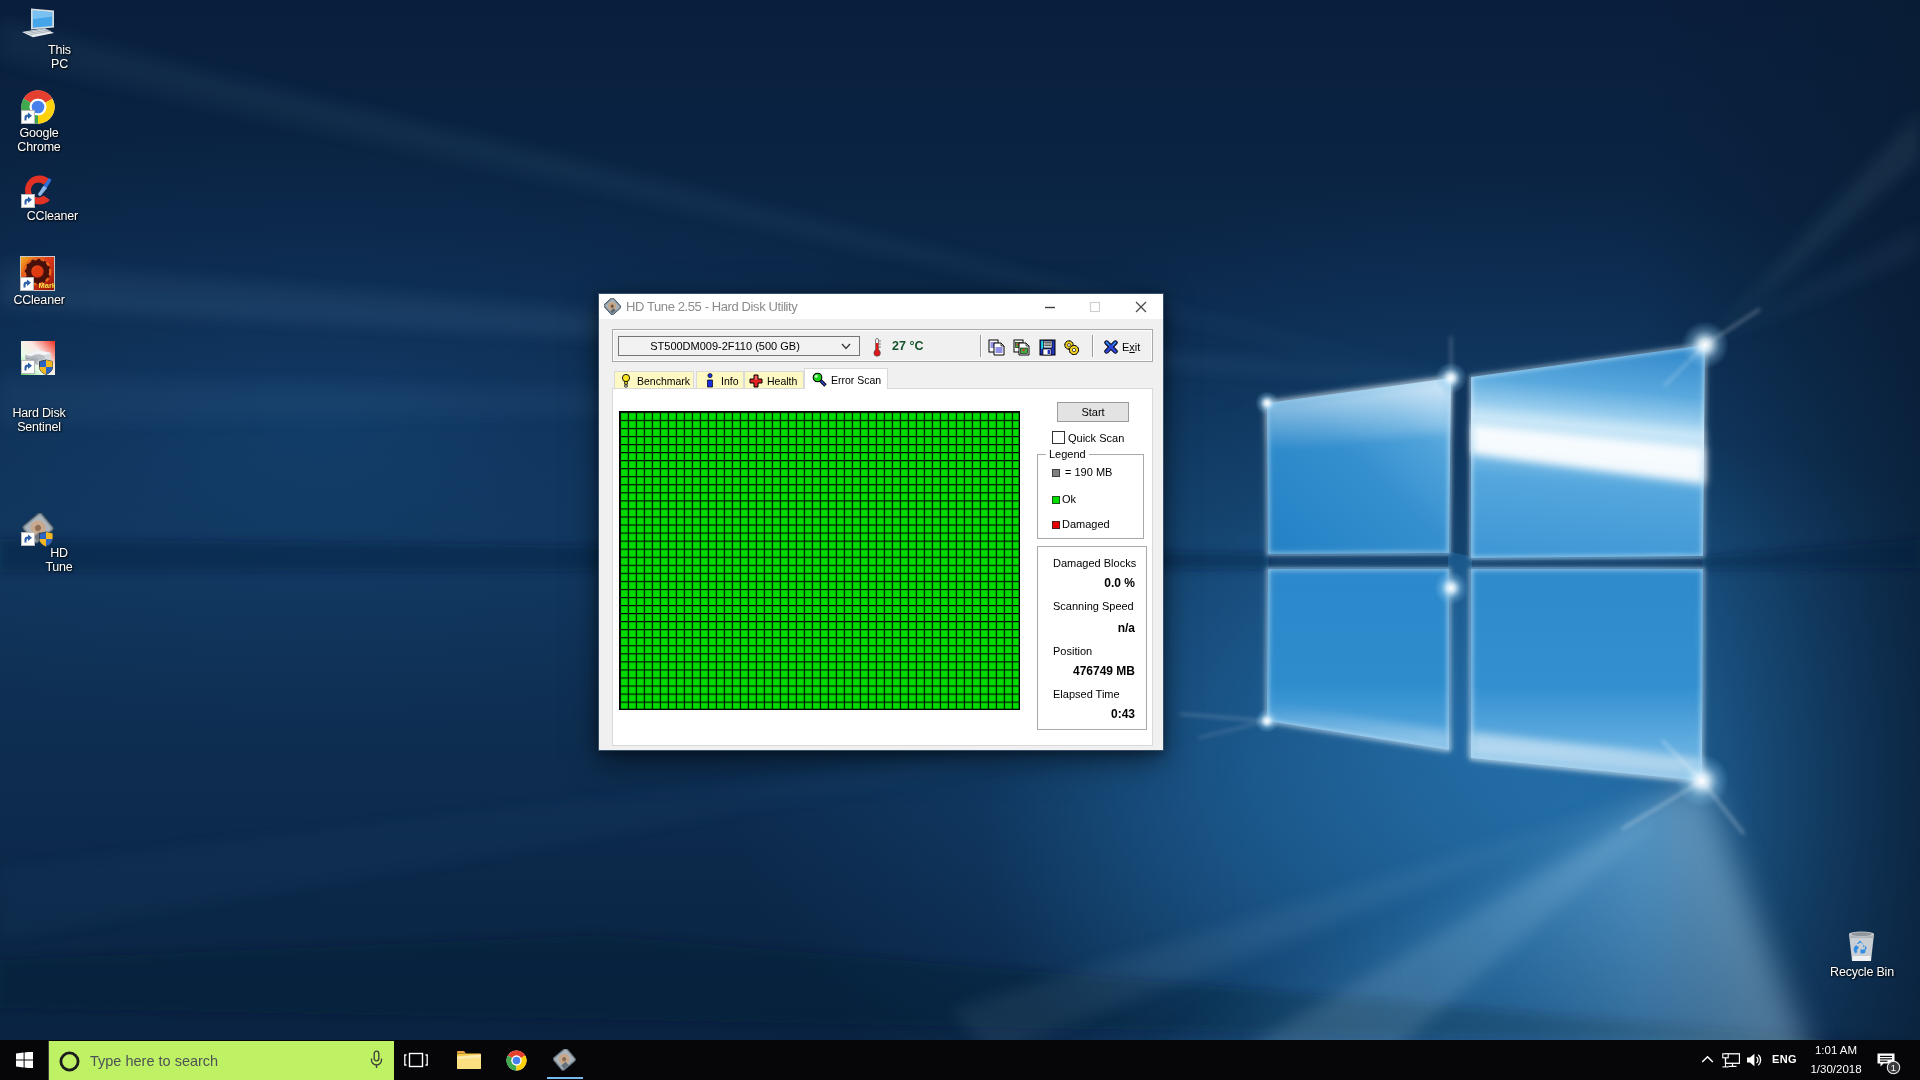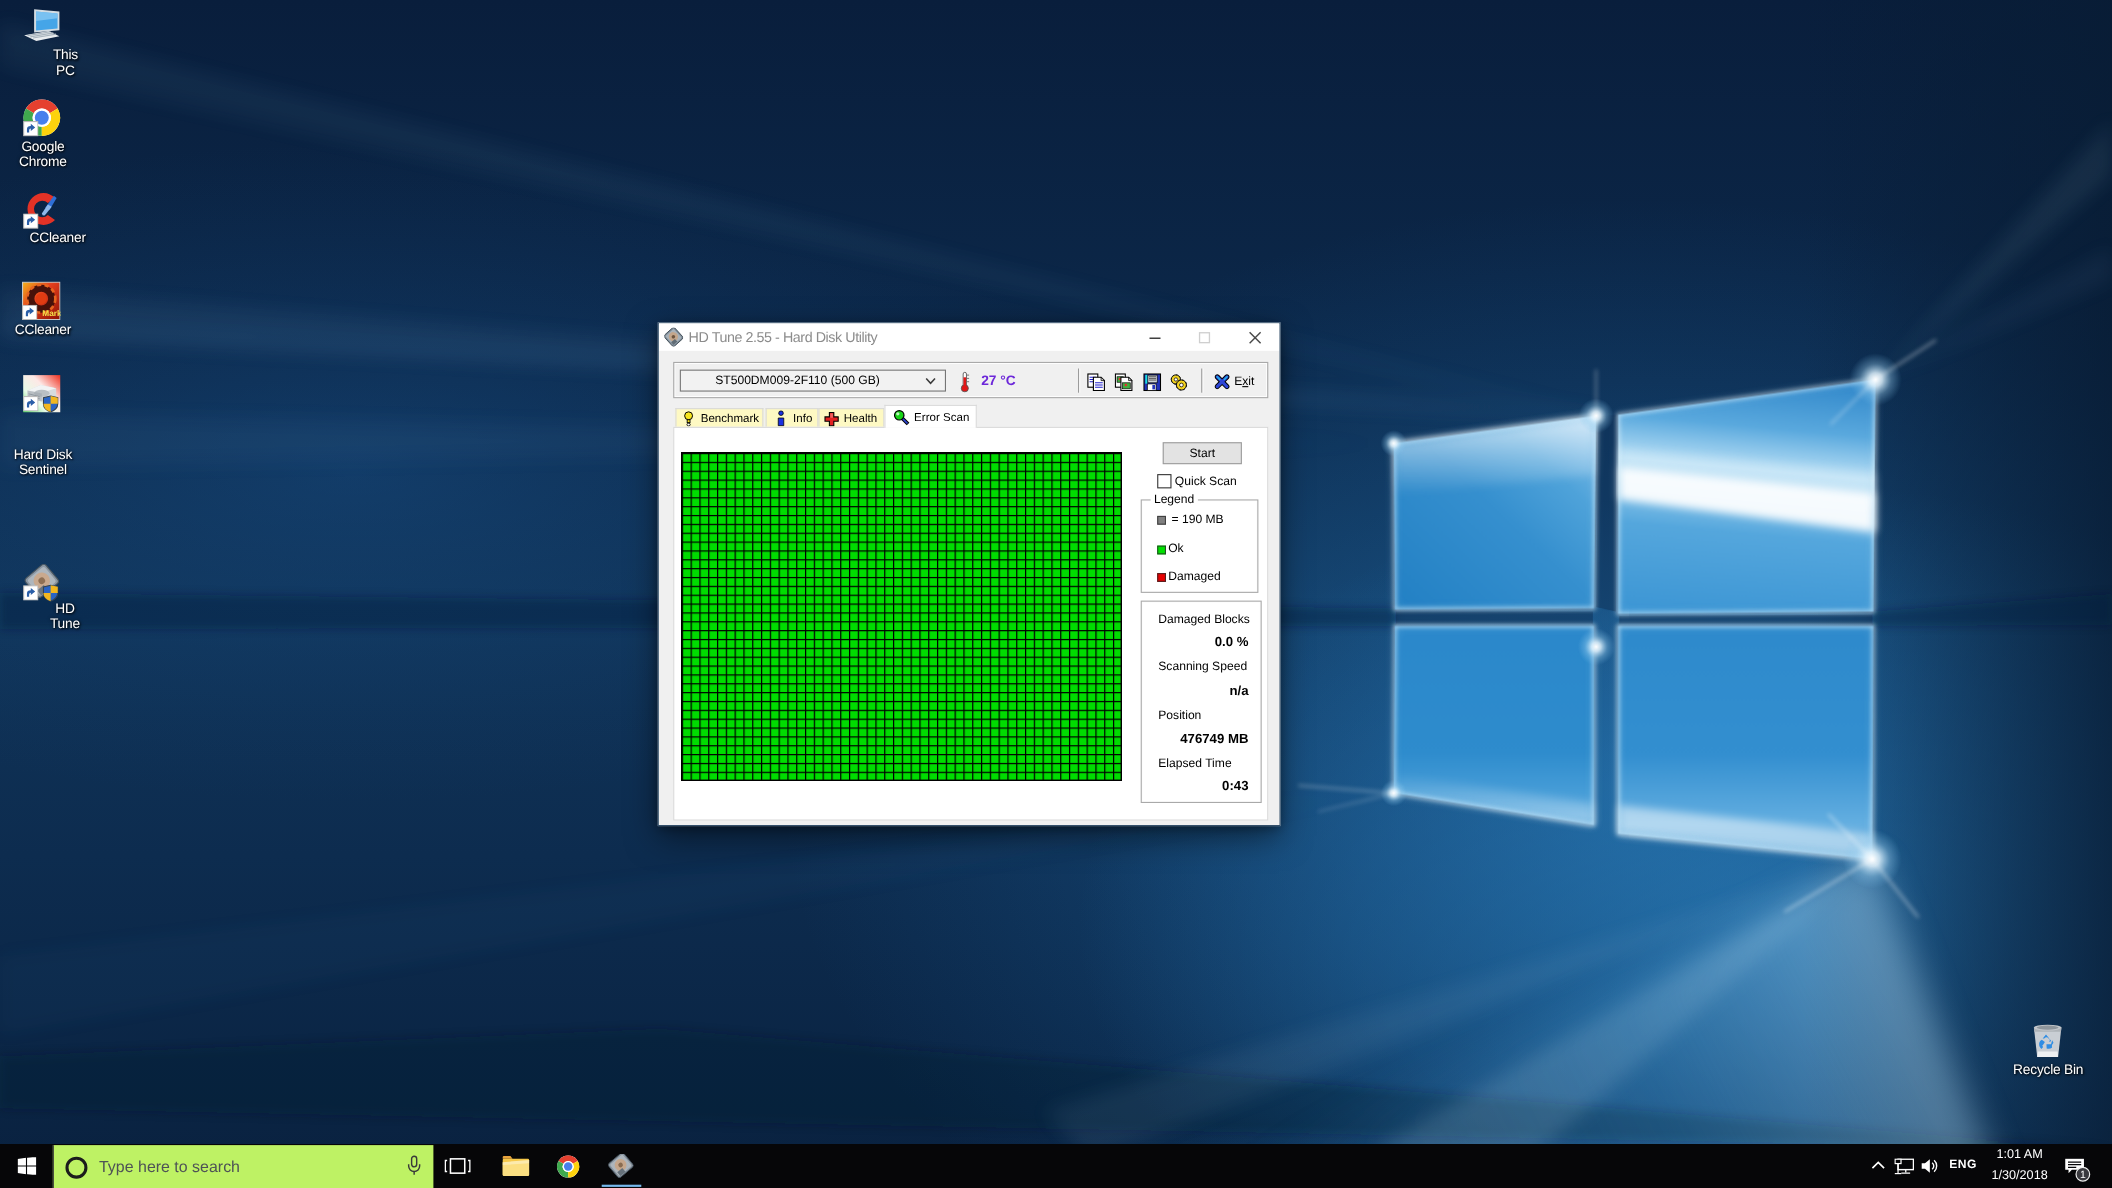--- a/index.html
+++ b/index.html
@@ -12,21 +12,21 @@
   
   #win{position:absolute;left:598px;top:293px;width:566px;height:458px;background:#f0f0f0;
     border:1px solid #34506b;box-shadow:0 10px 28px rgba(0,0,0,.5), 0 2px 10px rgba(0,0,0,.35);}
   #titlebar{position:absolute;left:0;top:0;width:100%;height:25px;background:#ffffff;}
   #title{position:absolute;left:27px;top:5px;font-size:13px;letter-spacing:-0.4px;color:#8c8c8c;white-space:nowrap;}
   .capbtn{position:absolute;top:0;height:25px;width:34px;}
   #client{position:absolute;left:0;top:25px;width:564px;height:431px;background:#f0f0f0;}
   .etched{position:absolute;border:1px solid #a9a9a9;box-shadow:inset 0 0 0 1px #fdfdfd;}
   #combo{position:absolute;left:19px;top:17px;width:242px;height:20px;background:#f2f2f2;border:1px solid #757575;padding-right:28px;
     font-size:11px;color:#000;text-align:center;line-height:18px;}
-  #temp{position:absolute;left:293px;top:20px;font-size:12.5px;font-weight:bold;color:#6d28d9;}
+  #temp{position:absolute;left:293px;top:20px;font-size:12.5px;font-weight:bold;color:#14532d;}
   .tsep{position:absolute;top:16px;height:22px;width:2px;border-left:1px solid #9b9b9b;border-right:1px solid #fff;}
   #exitTxt{position:absolute;left:523px;top:22px;font-size:11px;color:#000;}
   
   .tab{position:absolute;background:#fef9c3;border:1px solid #d9d9d9;border-bottom:none;font-size:10.5px;color:#000;}
   #tabpage{position:absolute;left:13px;top:69px;width:541px;height:358px;background:#fff;border:1px solid #d9d9d9;}
   .tablbl{position:absolute;top:3px;white-space:nowrap;}
   
   #startbtn{position:absolute;left:458px;top:83px;width:72px;height:20px;background:#e3e3e3;border:1px solid #9c9c9c;
     font-size:11px;text-align:center;line-height:18px;color:#000;}
   #qsbox{position:absolute;left:453px;top:112px;width:13px;height:13px;background:#fff;border:1px solid #333;}

